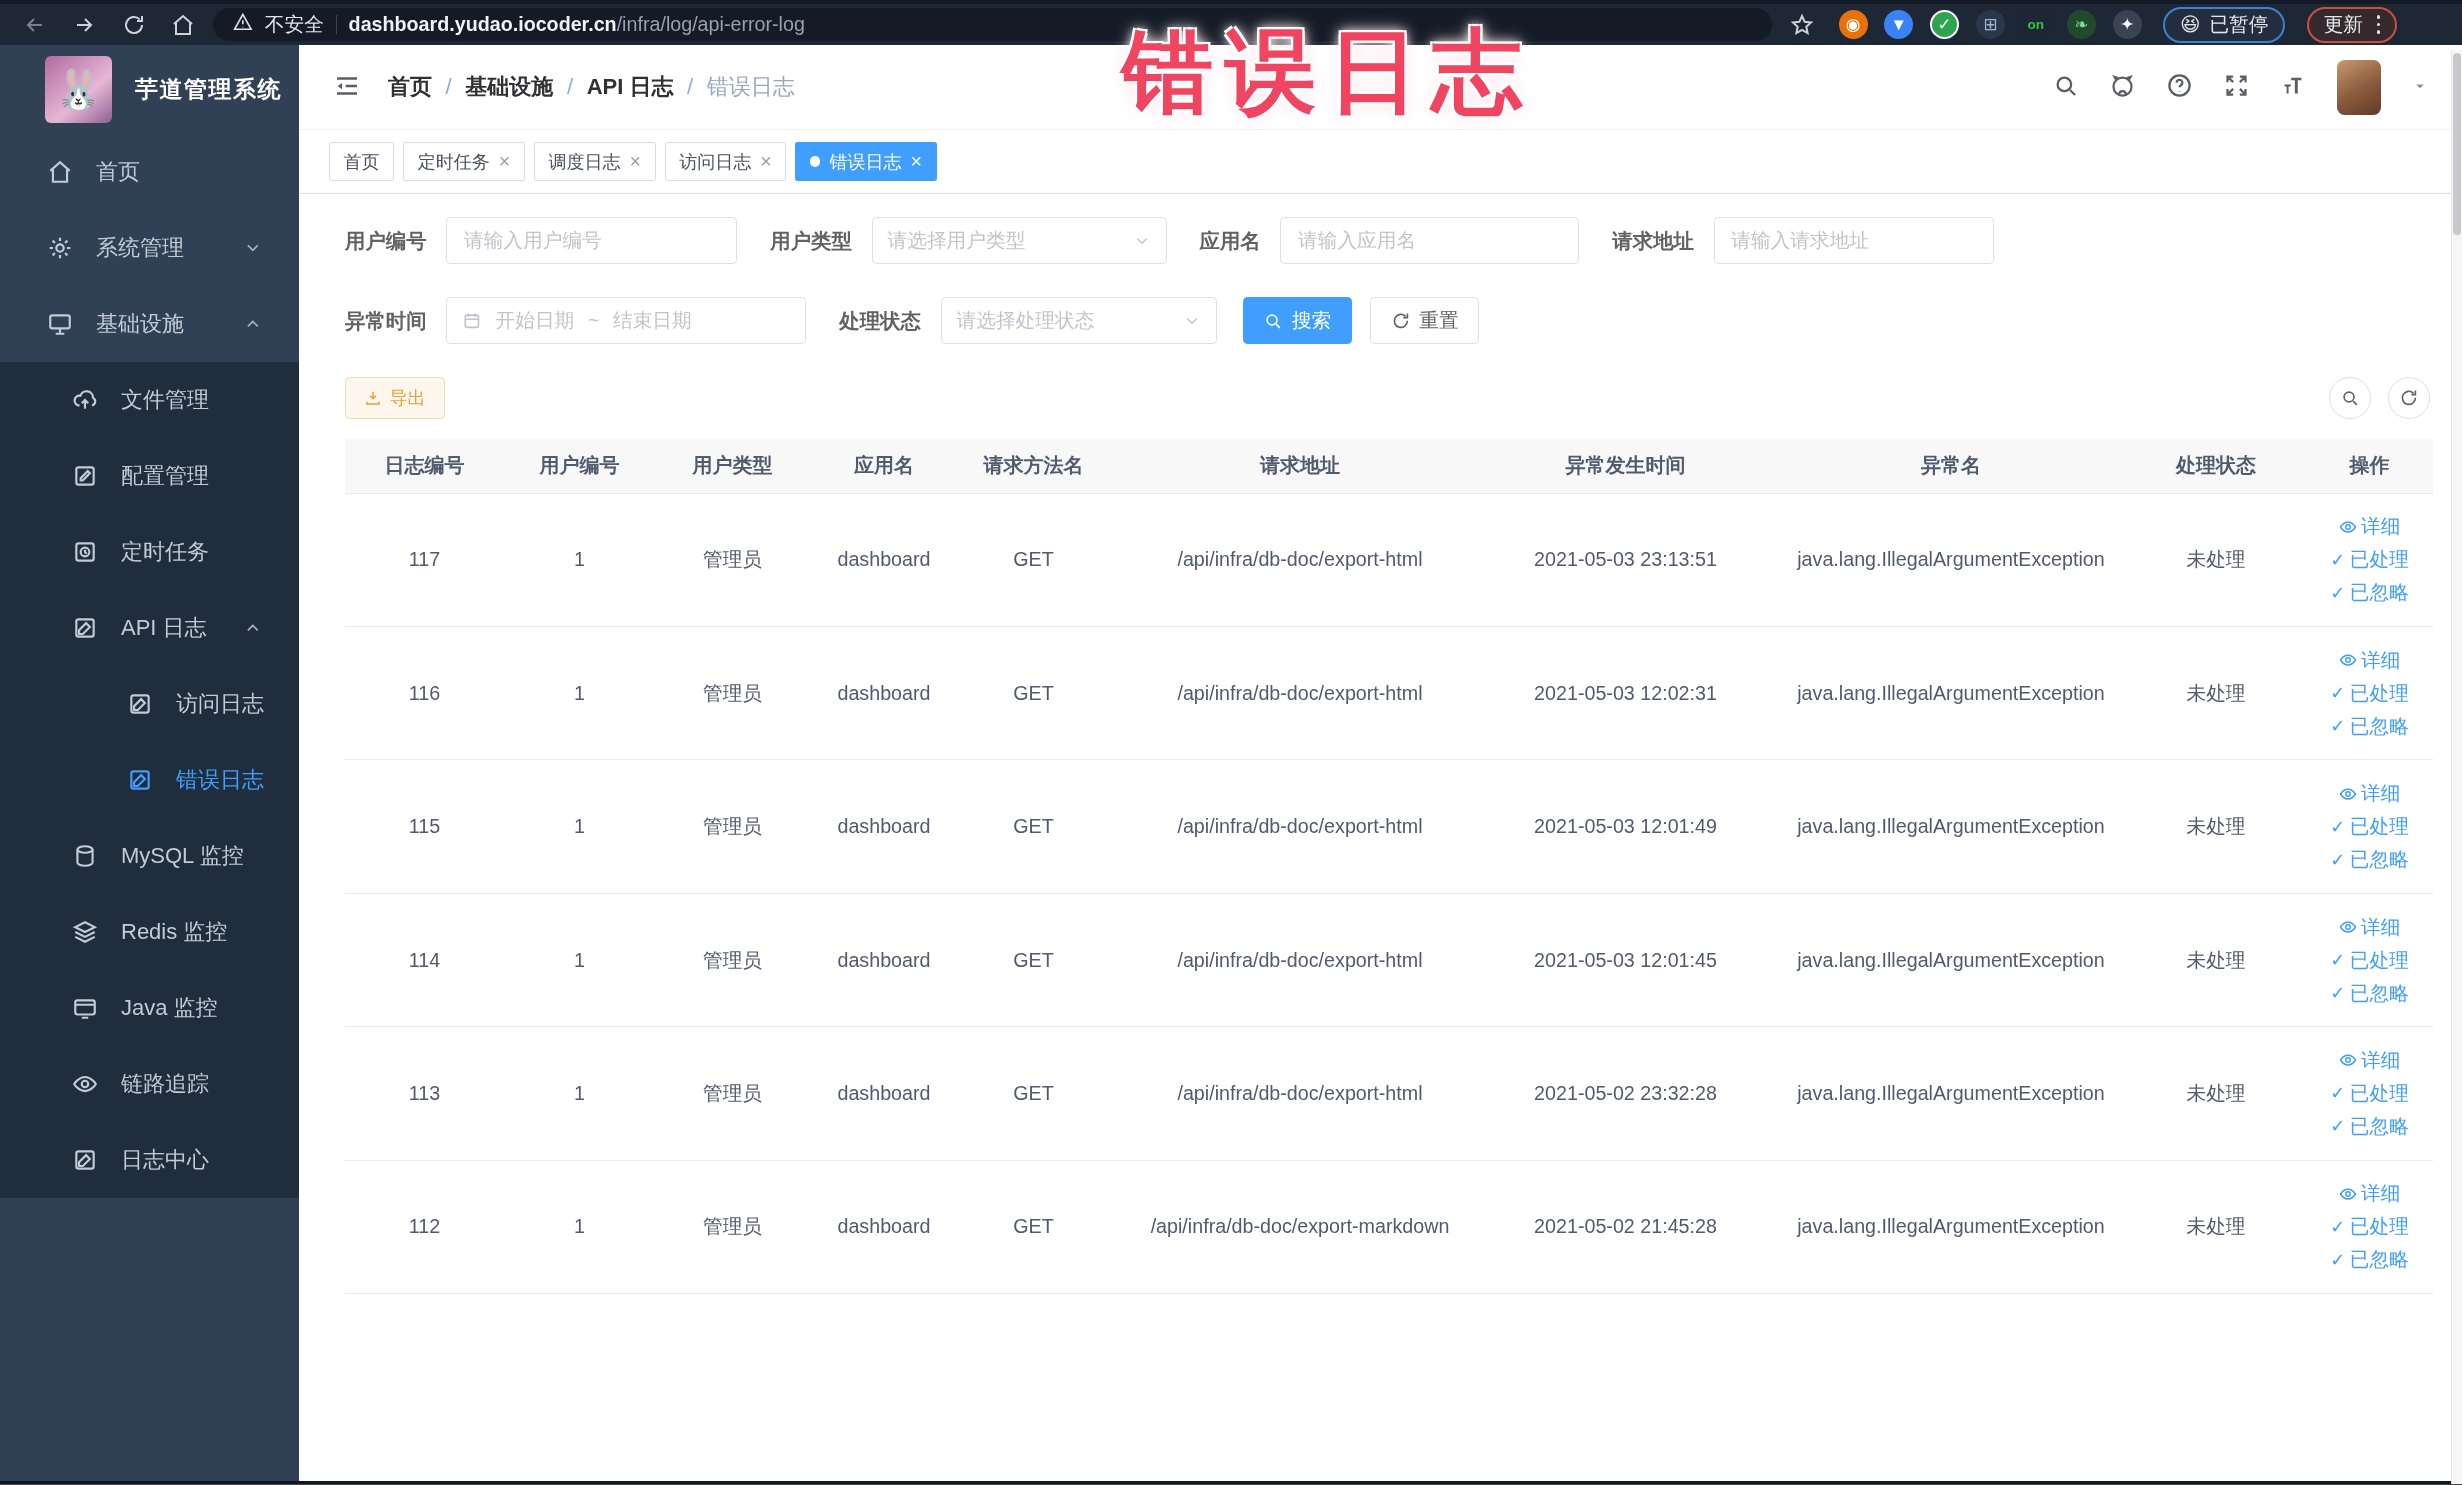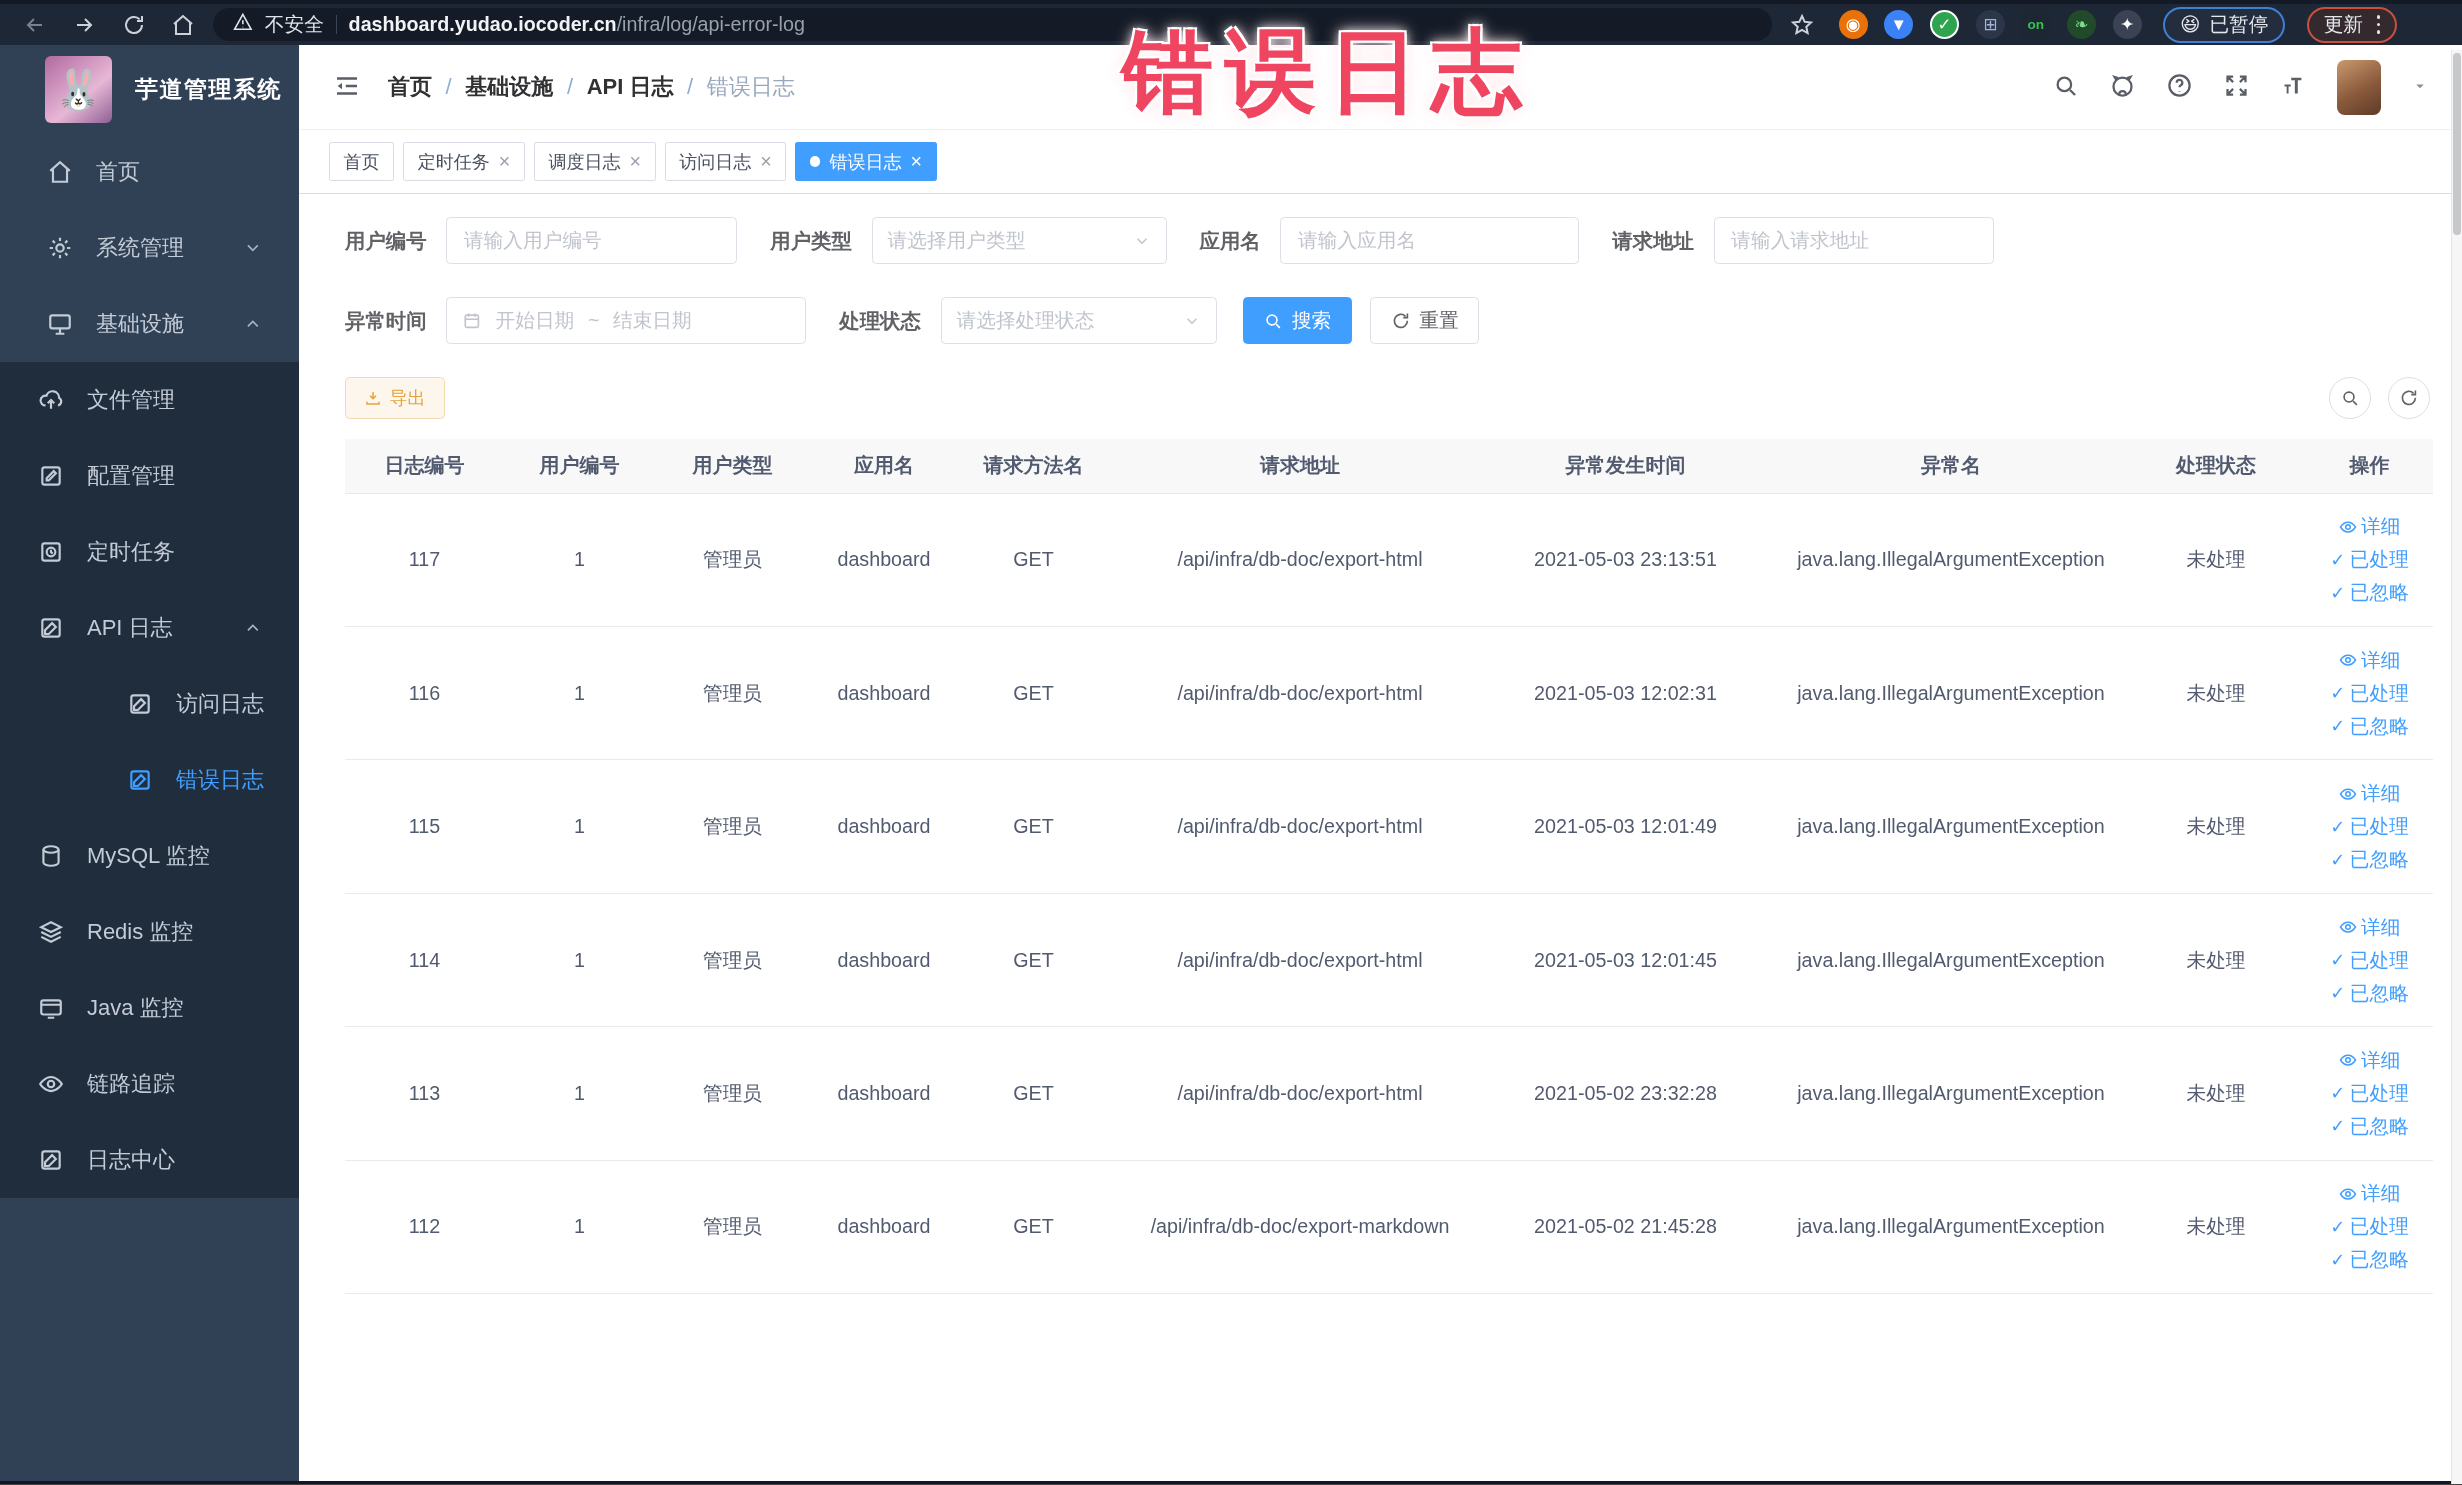--- a/index.html
+++ b/index.html
@@ -29,21 +29,21 @@
 
   
   .sidebar { width:299px; background:#304156; flex:0 0 auto; overflow:hidden; }
   .logo-row { height:89px; display:flex; align-items:center; padding-left:45px; gap:23px; }
   .logo-img { width:67px; height:67px; border-radius:6px; background:linear-gradient(140deg,#b06aa0,#e7b7d6 60%,#8d5f92); display:flex; align-items:center; justify-content:center; font-size:39px; }
   .logo-title { color:#fff; font-size:23px; font-weight:700; letter-spacing:1.5px; }
   .menu-item { height:76px; display:flex; align-items:center; padding-left:47px; gap:23px; color:#c3cbd6; font-size:22px; cursor:pointer; }
   .menu-item svg.mi { width:26px; height:26px; flex:0 0 auto; }
   .menu-item .chev { width:19.7px; height:19.7px; margin-left:auto; margin-right:36px; color:#aab4c0; }
   .submenu { background:#1f2d3d; }
-  .submenu .menu-item { padding-left:38px; }
+  .submenu .menu-item { padding-left:72px; }
   .submenu .menu-item.lvl3 { padding-left:127px; }
   .menu-item.active { color:#409eff; }
 
   
   .main { flex:1; display:flex; flex-direction:column; background:#fff; min-width:0; }
 
   .navbar { height:85px; display:flex; align-items:center; padding:0 33px; border-bottom:0.8px solid #f1f1f1; }
   .hamburger { color:#5a5e66; margin-right:26px; }
   .hamburger svg { width:30px; height:30px; }
   .crumbs { display:flex; align-items:center; gap:13.6px; font-size:22px; }

